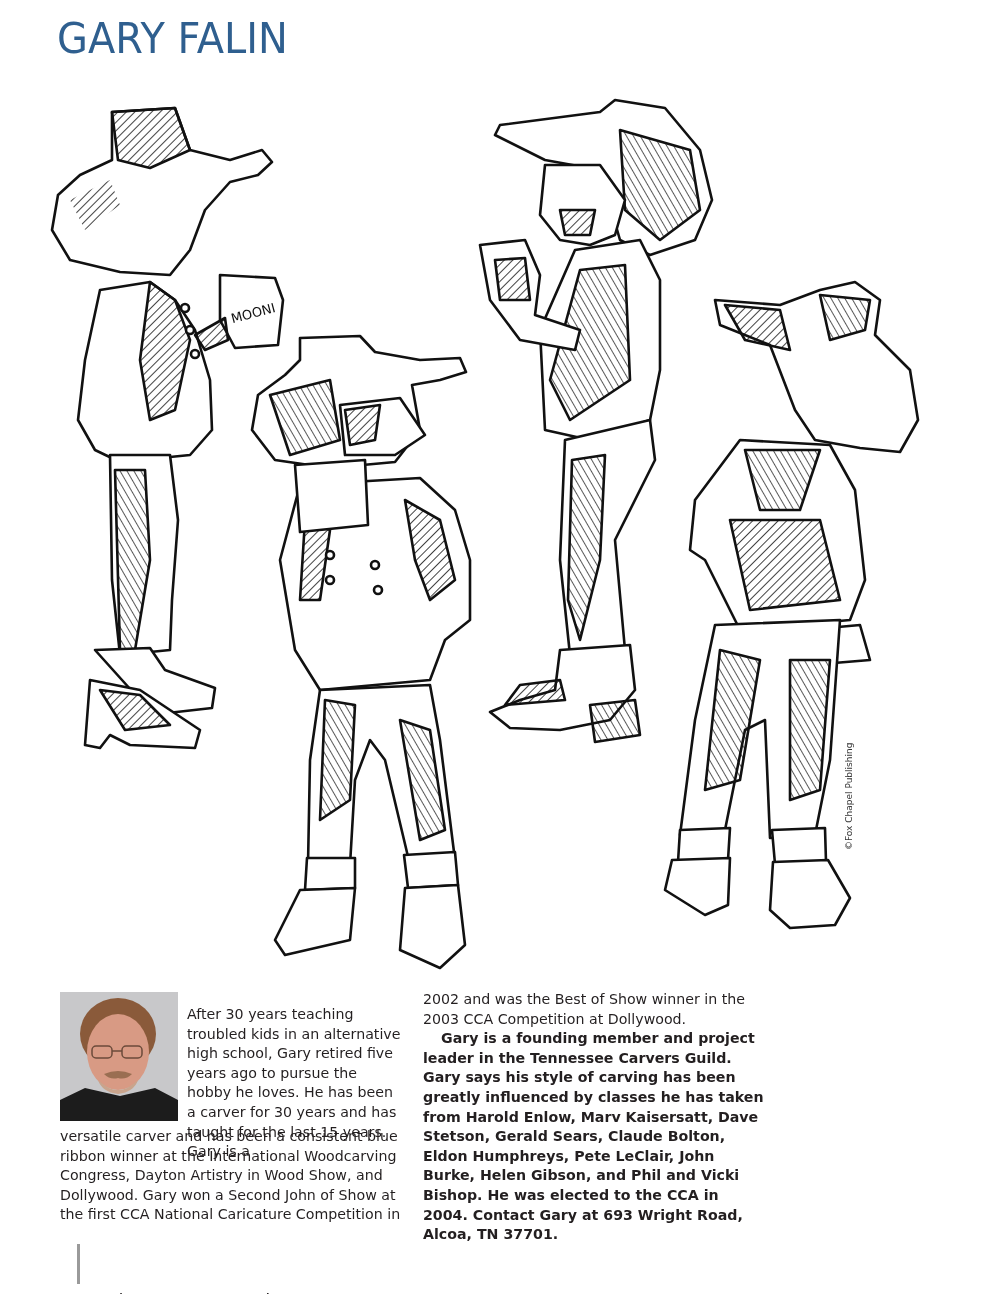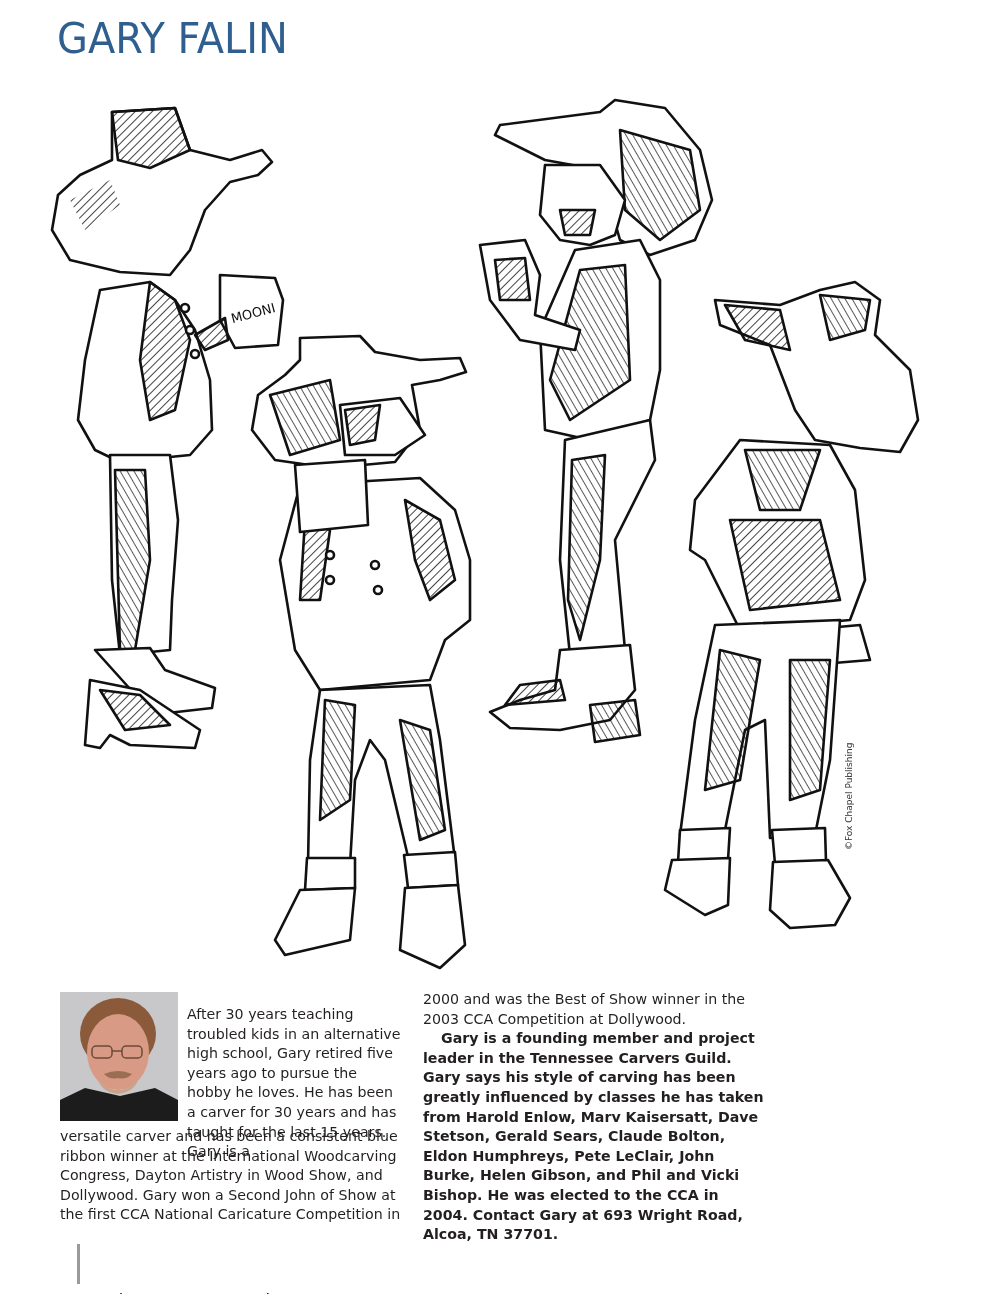--- a/index.html
+++ b/index.html
@@ -150,19 +150,19 @@
   </svg>
 </div>
 
 <div class="bio bio-intro">
   <p>After 30 years teaching troubled kids in an alternative high school, Gary retired five years ago to pursue the hobby he loves. He has been a carver for 30 years and has taught for the last 15 years. Gary is a</p>
 </div>
 <div class="bio bio-wide">
   <p>versatile carver and has been a consistent blue ribbon winner at the International Woodcarving Congress, Dayton Artistry in Wood Show, and Dollywood. Gary won a Second John of Show at the first CCA National Caricature Competition in</p>
 </div>
 <div class="bio bio-col2">
-  <p>2000 and was the Best of Show winner in the 2003 CCA Competition at Dollywood.</p>
+  <p>2002 and was the Best of Show winner in the 2003 CCA Competition at Dollywood.</p>
   <p class="indent">Gary is a founding member and project leader in the Tennessee Carvers Guild. Gary says his style of carving has been greatly influenced by classes he has taken from Harold Enlow, Marv Kaisersatt, Dave Stetson, Gerald Sears, Claude Bolton, Eldon Humphreys, Pete LeClair, John Burke, Helen Gibson, and Phil and Vicki Bishop. He was elected to the CCA in 2004. Contact Gary at 693 Wright Road, Alcoa, TN 37701.</p>
 </div>
 
 <div class="footer-num">38</div>
 <div class="footer-rule"></div>
 <div class="footer-title">Caricature Carvers Showcase</div>
 
 </body></html>

